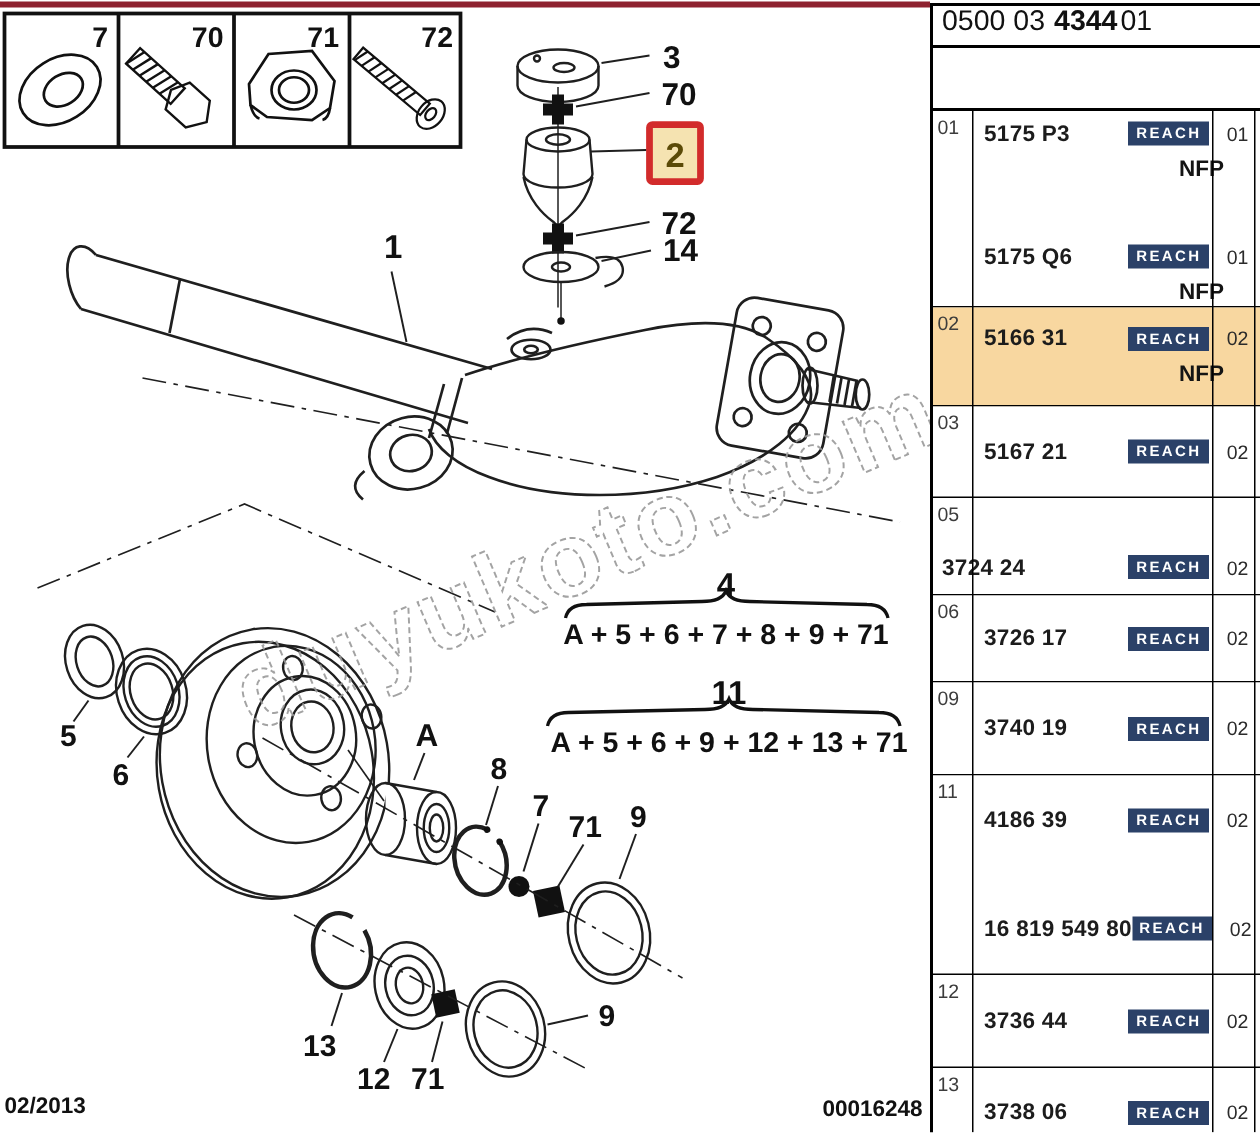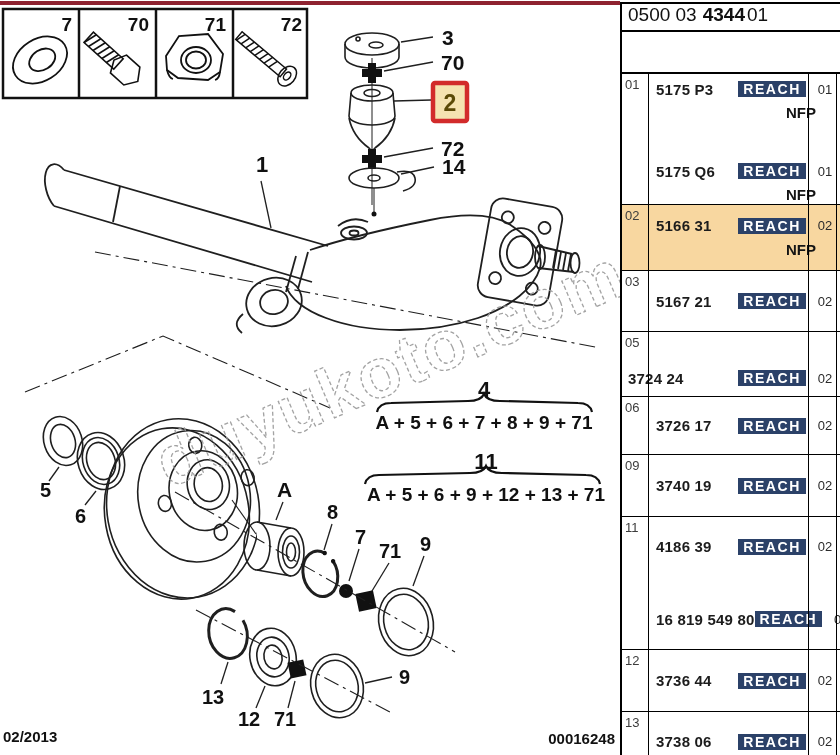--- a/index.html
+++ b/index.html
@@ -23,21 +23,21 @@
   .catalog-header span{margin-right:6px;}
   .catalog-header b{margin-right:2px;font-weight:bold;}
   .table-area{position:absolute;top:72px;left:0;width:220px;height:683px;overflow:hidden;
       border-top:2px solid #000;}
   .t-row{display:flex;border-bottom:1px solid #000;background:#fff;box-sizing:border-box;width:220px;}
   .t-row.hl{background:var(--highlight-row);}
   .cell-index{flex:0 0 28px;font-size:13px;color:#3c3c3c;padding:3px 0 0 5px;box-sizing:border-box;}
   .cell-content{flex:1;display:flex;flex-direction:column;justify-content:space-evenly;padding:2px 0;min-width:0;gap:32px;}
   .item-line{display:flex;align-items:center;height:26px;}
   .part{flex:1;padding-left:8px;font-weight:bold;font-size:15px;color:#1c1c1c;letter-spacing:.2px;white-space:nowrap;}
-  .reach-badge{flex:0 0 auto;background:var(--reach-badge);color:#fff;font-size:14px;font-weight:bold;
+  .reach-badge{flex:0 0 auto;background:var(--reach-badge);color:#fff;font-size:10px;font-weight:bold;
       letter-spacing:1.6px;padding:3px 5px 2px 5px;margin-right:4px;line-height:11px;}
   .qty{flex:0 0 30px;text-align:center;font-size:13px;color:#2b2b2b;}
   .note-line{height:24px;line-height:22px;text-align:right;font-weight:bold;font-size:15px;color:#141414;padding-right:24px;}
   .vline{position:absolute;top:0;bottom:0;width:1px;background:#000;}
   .vline.v-index{left:28px;}
   .vline.v-qty{left:188px;}
   .vline.v-right{left:216px;}
 </style>
 </head>
 <body>

